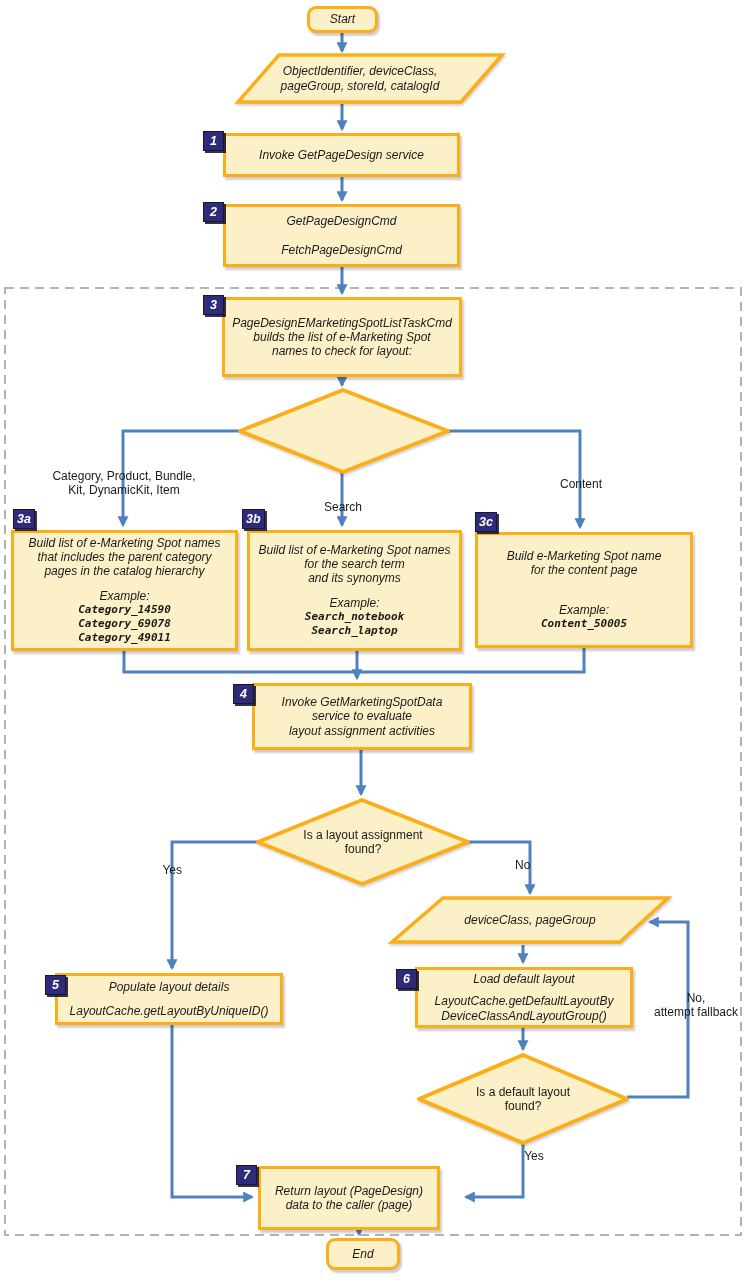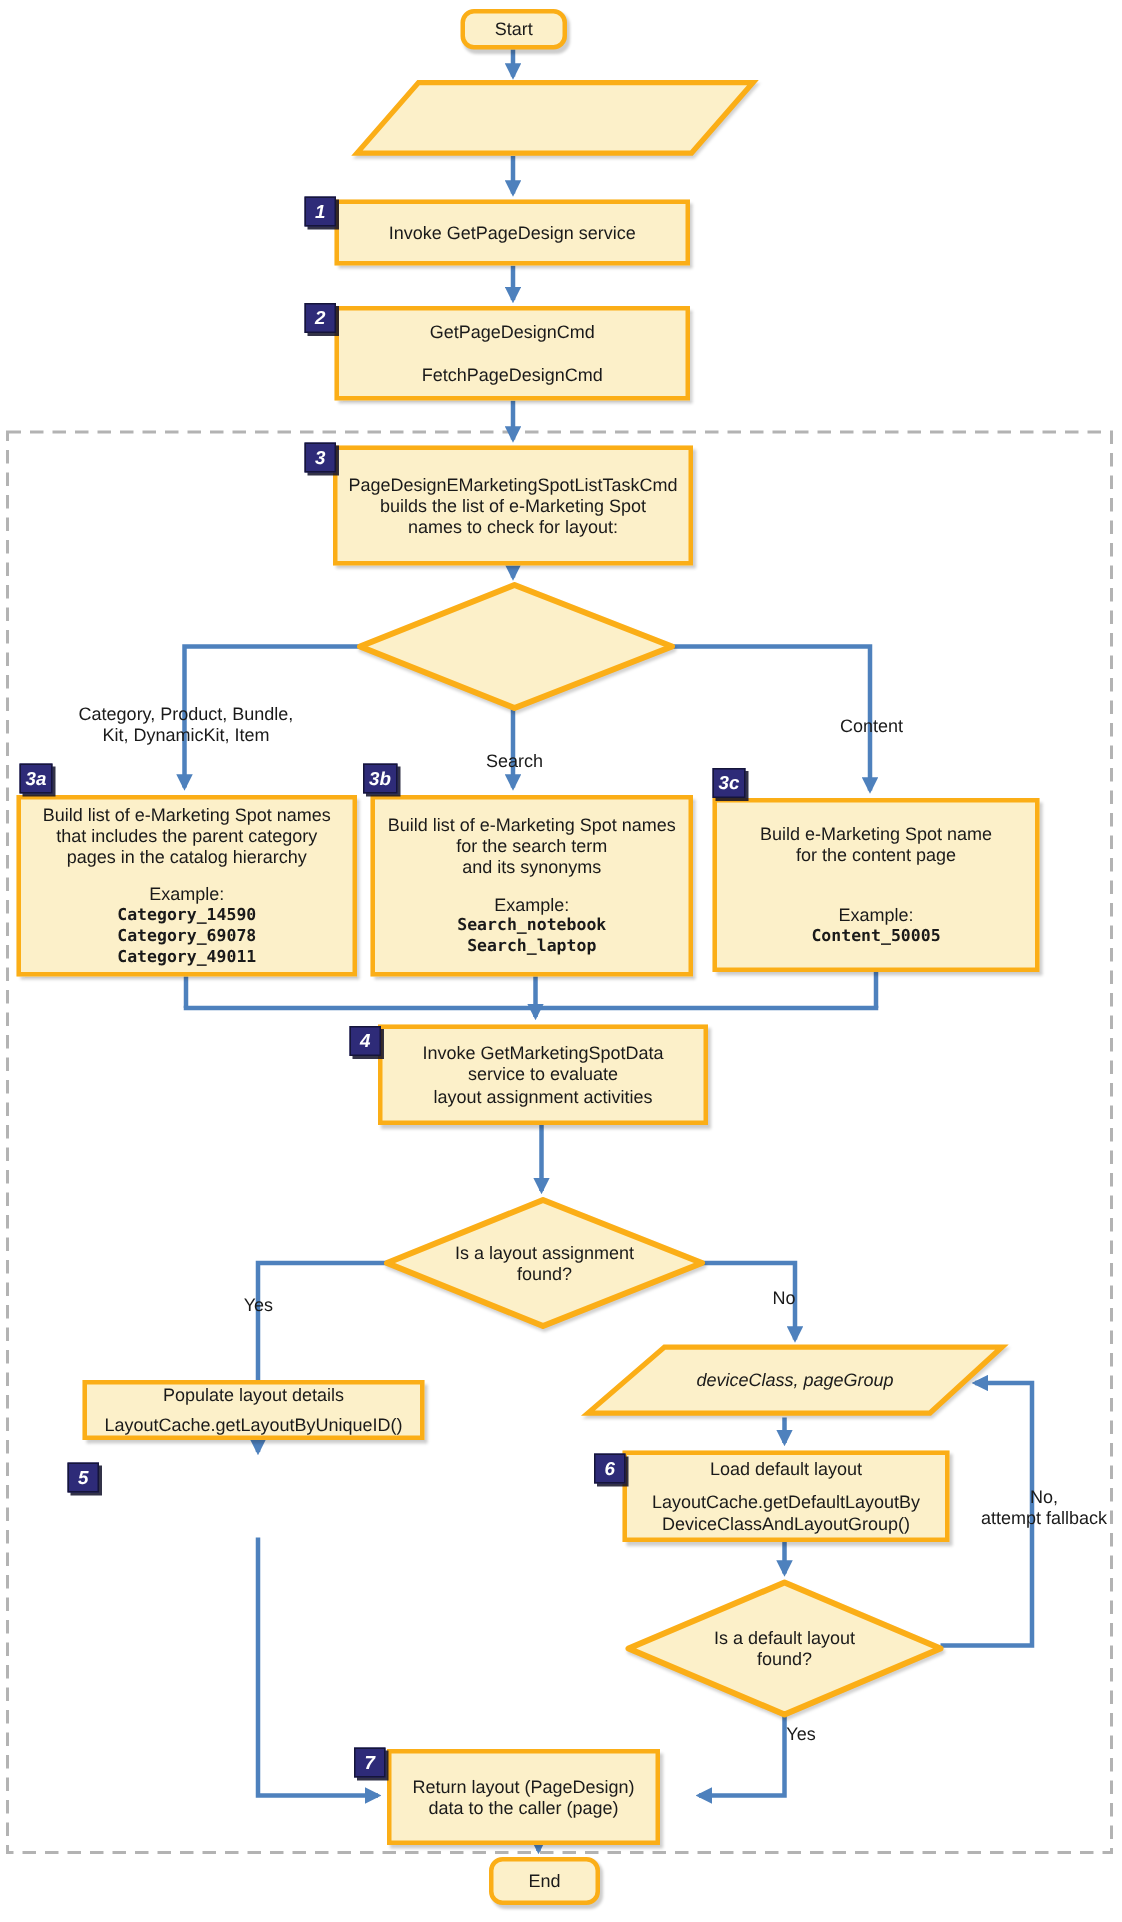--- a/index.html
+++ b/index.html
@@ -21,20 +21,21 @@
   .dshape { stroke-width:4; stroke-linejoin:round; }
   .dashedrect { fill:none; stroke:var(--dashed-border); stroke-width:2; stroke-dasharray:9 6; }
   .arrowhead { fill:var(--arrow); }
 
   .box {
     position:absolute; box-sizing:border-box;
     background:var(--shape-fill); border:3px solid var(--shape-border);
     display:flex; flex-direction:column; align-items:center; justify-content:center;
     text-align:right; font-size:12px; line-height:1.18;
     box-shadow:2px 2.5px 2px rgba(0,0,0,0.2);
+    font-style:italic;
   }
   .terminator { border-radius:9px; }
   .overlay {
     position:absolute; display:flex; flex-direction:column; align-items:center; justify-content:center;
     text-align:center; font-size:12px; line-height:1.2; pointer-events:none;
   }
   .badge {
     position:absolute; box-sizing:border-box; min-width:21px; height:20px; padding:0 3px;
     background:var(--badge-bg); color:#fff; font-weight:bold; font-style:italic; font-size:12.5px;
     display:flex; align-items:center; justify-content:center;
@@ -90,20 +91,24 @@
     <polygon class="shape dshape" points="523,1055 627,1099 523,1143 419,1099"></polygon>
   </svg>
 
   <div class="box terminator" style="left:307px;top:6px;width:71px;height:27px">
     <div>Start</div>
   </div>
   <div class="box terminator" style="left:326px;top:1238px;width:74px;height:32px">
     <div>End</div>
   </div>
 
+  <div class="overlay italic" style="left:248px;top:55px;width:224px;height:47px">
+    <div>ObjectIdentifier, deviceClass,</div>
+    <div>pageGroup, storeId, catalogId</div>
+  </div>
   <div class="overlay italic" style="left:420px;top:898px;width:220px;height:44px">
     <div>deviceClass, pageGroup</div>
   </div>
 
   <div class="overlay" style="left:258px;top:800px;width:210px;height:84px">
     <div>Is a layout assignment</div>
     <div>found?</div>
   </div>
   <div class="overlay" style="left:419px;top:1055px;width:208px;height:88px">
     <div>Is a default layout</div>
@@ -172,21 +177,21 @@
   <div class="box" style="left:252px;top:683px;width:220px;height:67px">
     <div>Invoke GetMarketingSpotData</div>
     <div>service to evaluate</div>
     <div>layout assignment activities</div>
   </div>
 
   <div class="edge-label tr" style="left:136px;top:863px;width:46px">Yes</div>
   <div class="edge-label" style="left:515px;top:858px;width:34px">No</div>
 
   <div class="badge" style="left:45px;top:975px">5</div>
-  <div class="box" style="left:55px;top:920px;width:228px;height:40px">
+  <div class="box" style="left:55px;top:973px;width:228px;height:52px">
     <div>Populate layout details</div>
     <div class="sp10"></div>
     <div>LayoutCache.getLayoutByUniqueID()</div>
   </div>
 
   <div class="badge" style="left:396px;top:969px">6</div>
   <div class="box" style="left:415px;top:967px;width:218px;height:61px">
     <div>Load default layout</div>
     <div class="sp8"></div>
     <div>LayoutCache.getDefaultLayoutBy</div>

